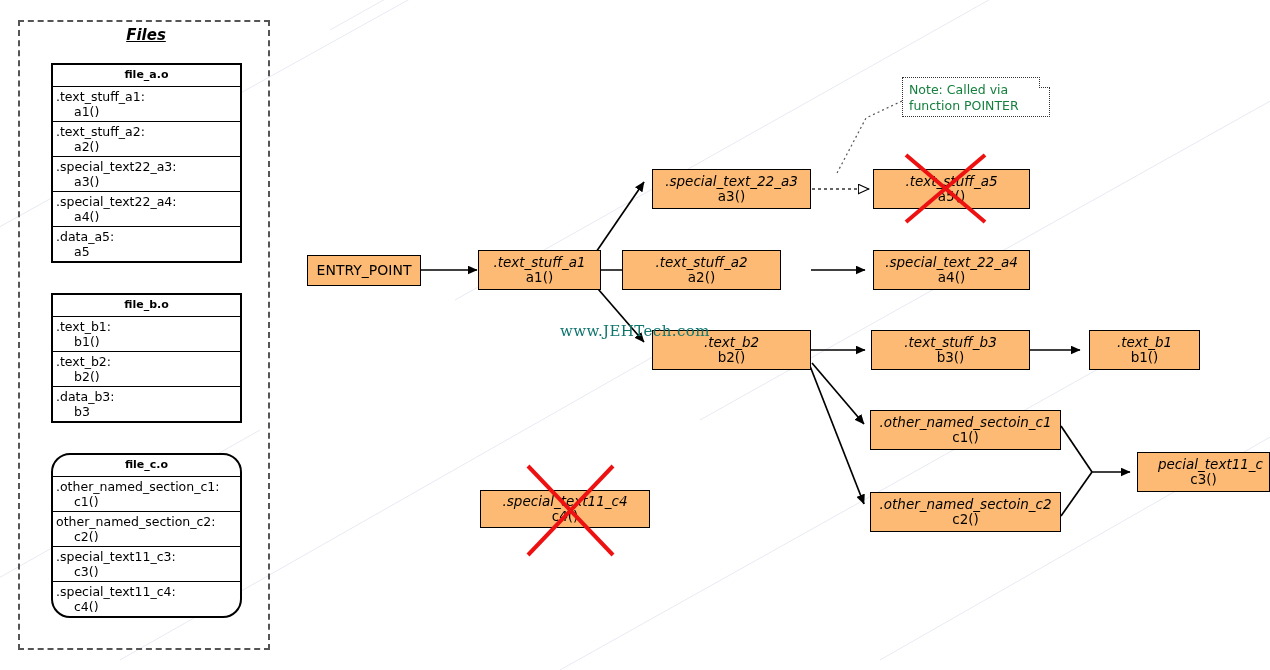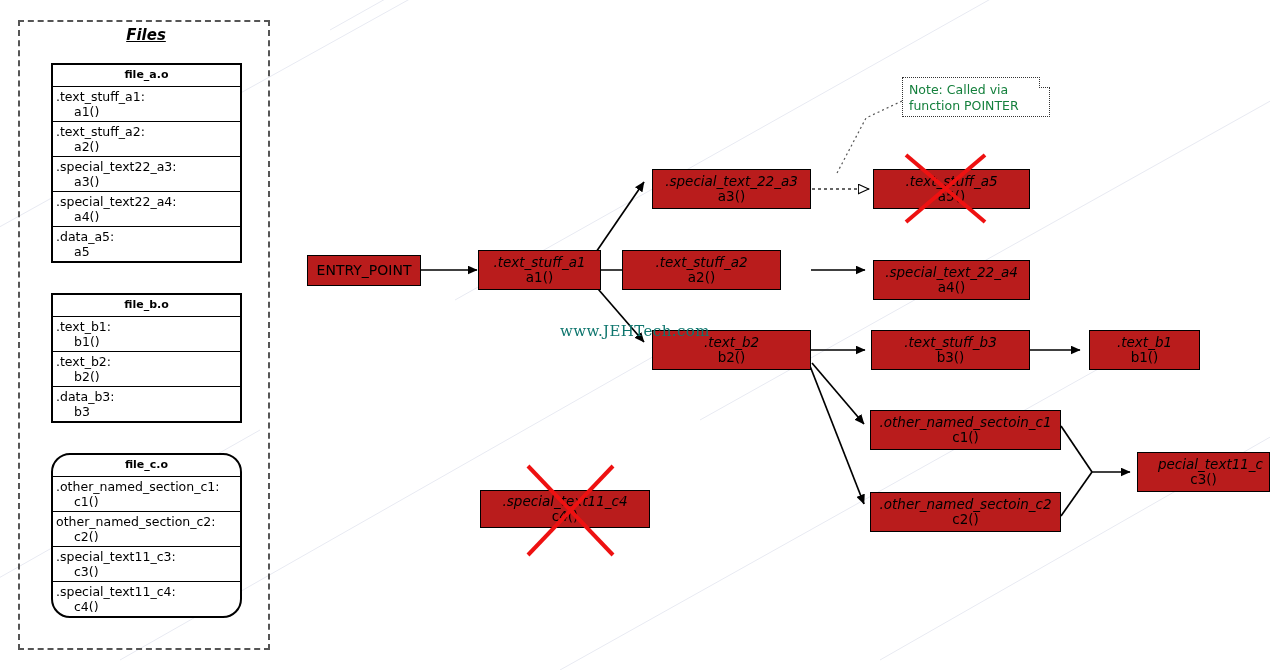--- a/index.html
+++ b/index.html
@@ -73,21 +73,21 @@
   }
   .file-row:last-child { border-bottom: none; }
   .file-row .sec { display: block; }
   .file-row .sym { display: block; padding-left: 18px; }
 
   
   .node {
     position: absolute;
     border: 1.6px solid #000000;
     box-sizing: border-box;
-    background: #b91c1c;
+    background: #fdba74;
     display: flex;
     flex-direction: column;
     align-items: center;
     justify-content: center;
     color: #000000;
     line-height: 1.12;
     overflow: hidden;
   }
   .node .sec {
     font-size: 13.5px;
@@ -292,21 +292,21 @@
   <div class="node" style="left:873px;top:169px;width:157px;height:40px;">
     <span class="sec">.text_stuff_a5</span>
     <span class="sym">a5()</span>
   </div>
 
   <div class="node" style="left:622px;top:250px;width:159px;height:40px;">
     <span class="sec">.text_stuff_a2</span>
     <span class="sym">a2()</span>
   </div>
 
-  <div class="node" style="left:873px;top:260px;width:157px;height:40px;">
+  <div class="node" style="left:873px;top:250px;width:157px;height:40px;">
     <span class="sec">.special_text_22_a4</span>
     <span class="sym">a4()</span>
   </div>
 
   <div class="node" style="left:652px;top:330px;width:159px;height:40px;">
     <span class="sec">.text_b2</span>
     <span class="sym">b2()</span>
   </div>
 
   <div class="node" style="left:871px;top:330px;width:159px;height:40px;">

